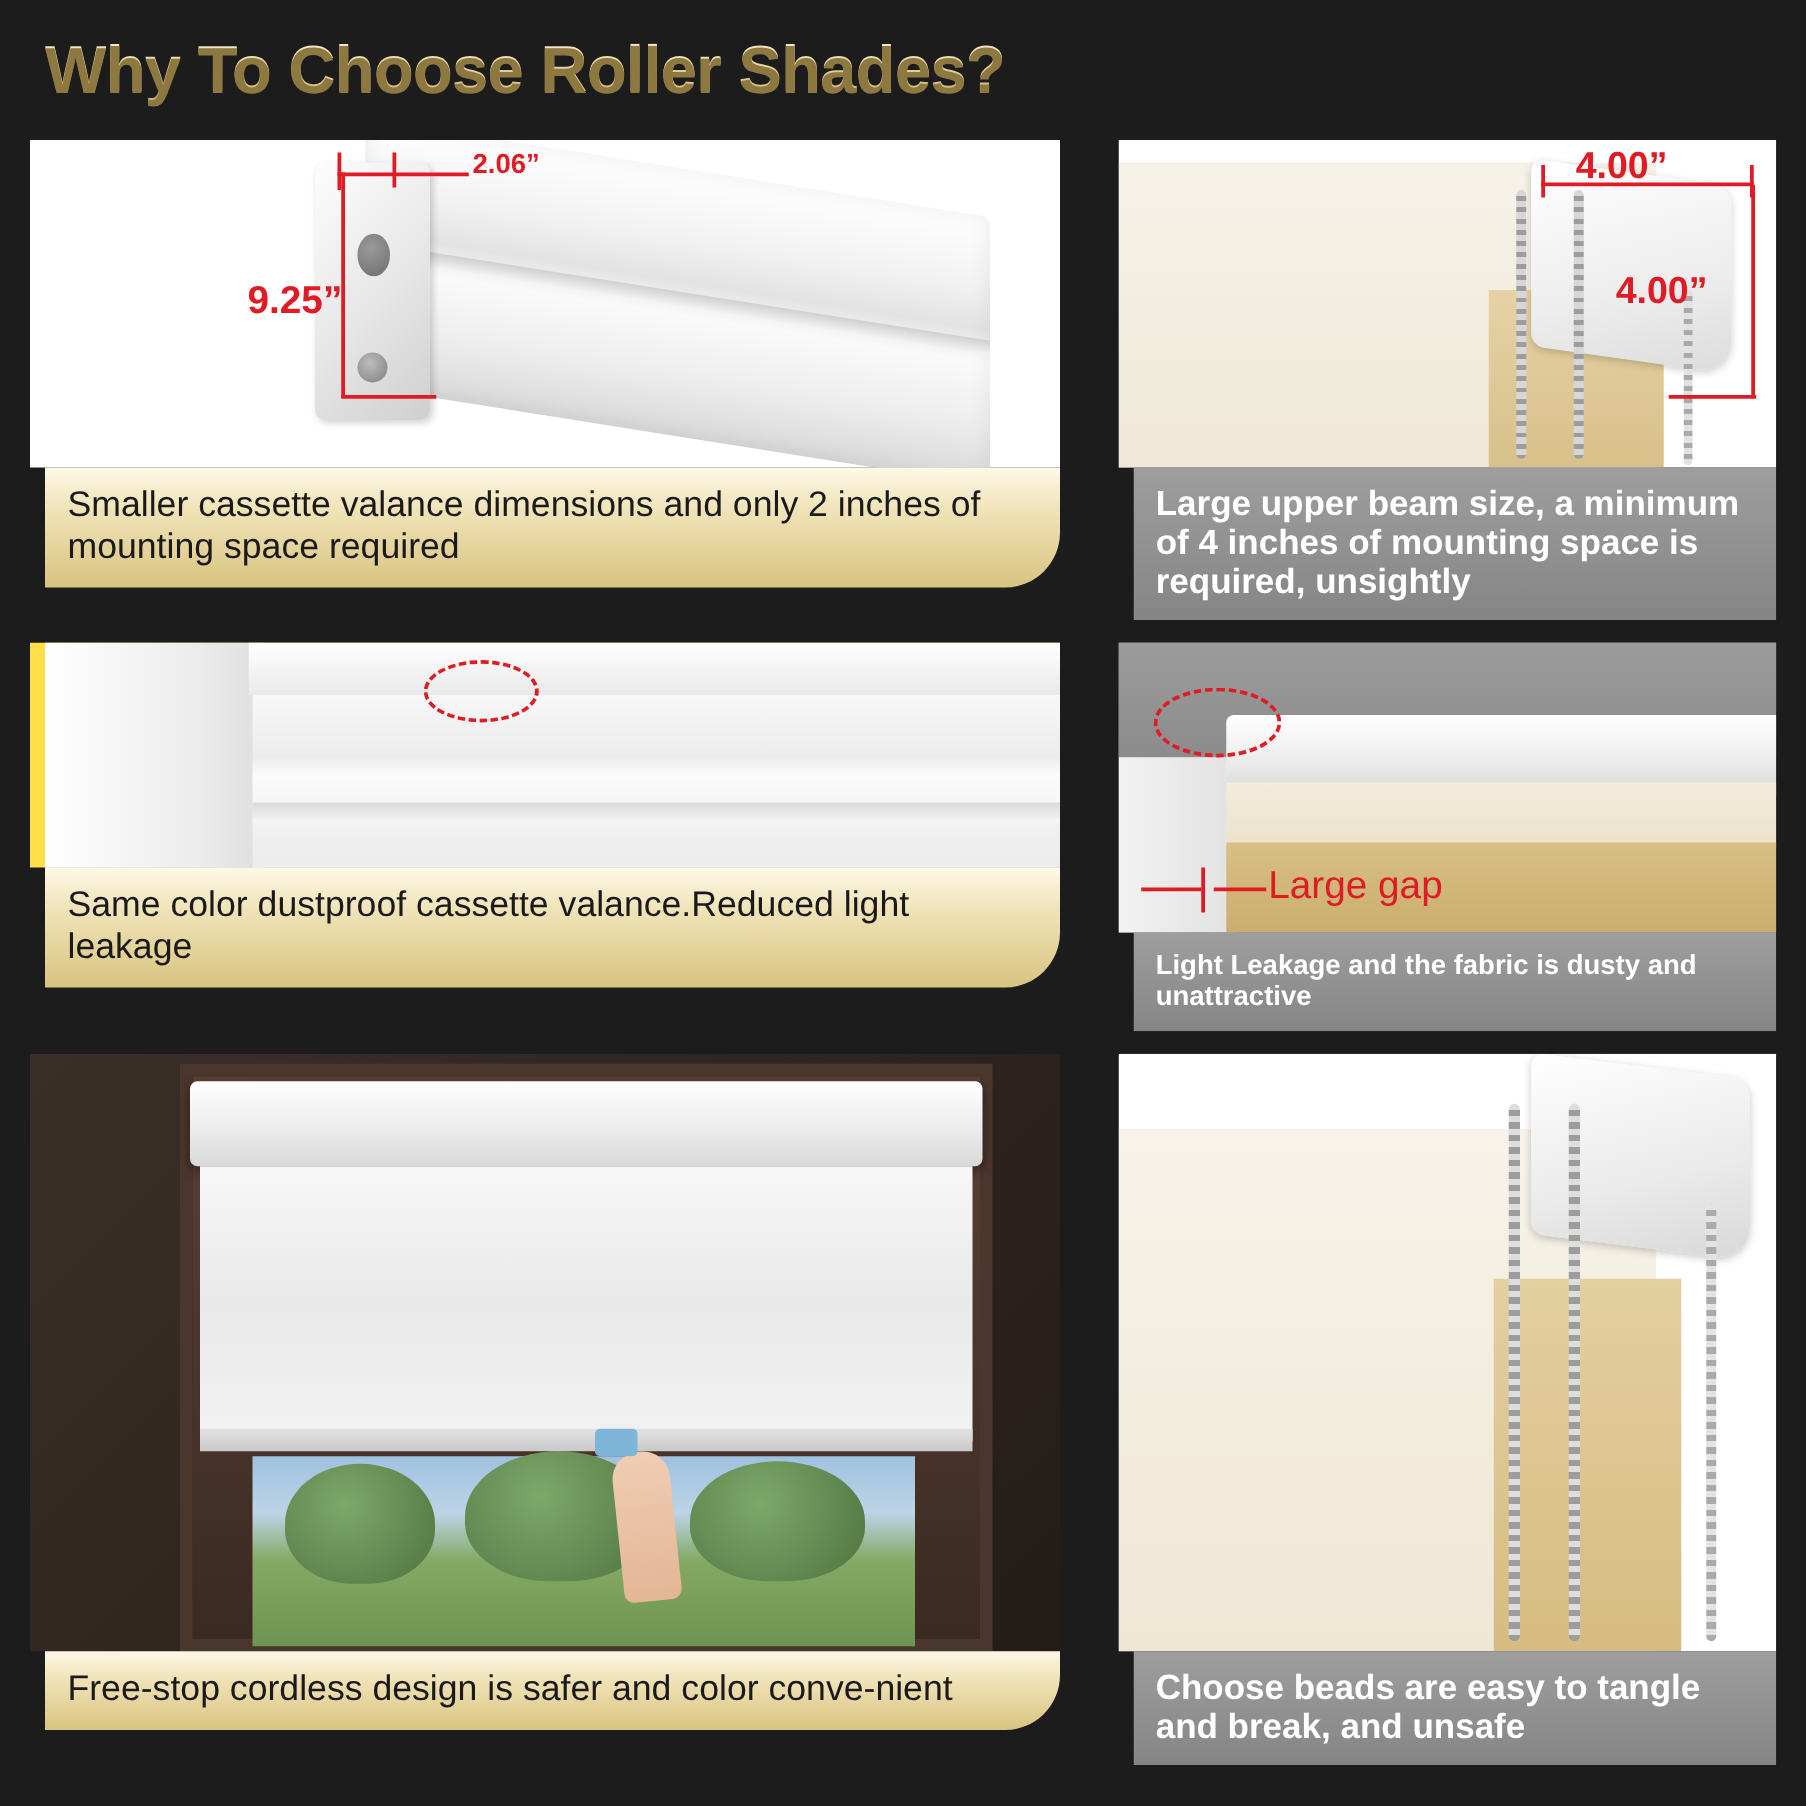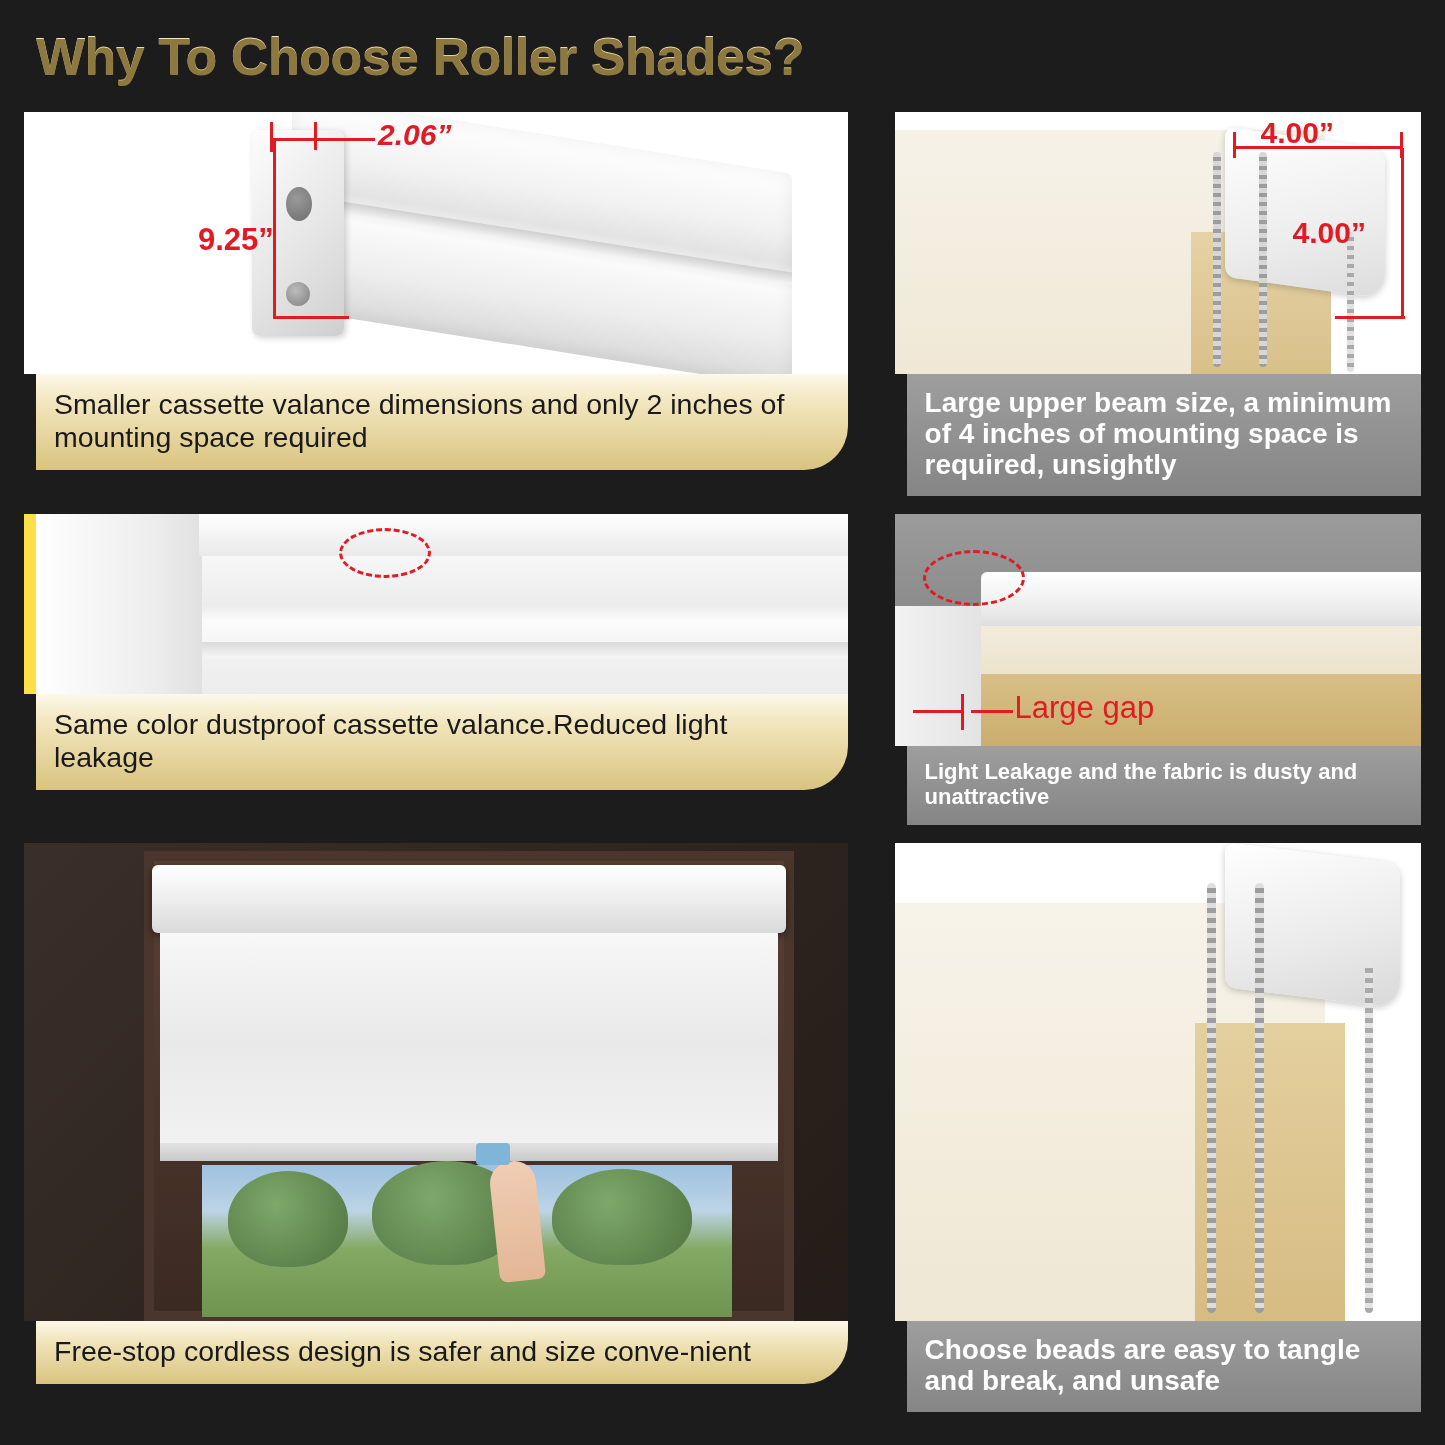--- a/index.html
+++ b/index.html
@@ -251,21 +251,21 @@
       <div class="card left">
         <div class="photo c1">
           <div class="valance"></div>
           <div class="endcap"></div>
           <div class="hole"></div>
           <div class="screw"></div>
 
           <div class="arrowline" style="left:246px;top:26px;width:105px;height:3px;"></div>
           <div class="arrowline" style="left:246px;top:10px;width:3px;height:30px;"></div>
           <div class="arrowline" style="left:290px;top:10px;width:3px;height:28px;"></div>
-          <div class="lbl-red" style="left:354px;top:6px;font-size:30px;font-style:italic;">2.06”</div>
+          <div class="lbl-red" style="left:354px;top:6px;font-size:22px;">2.06”</div>
 
           <div class="arrowline" style="left:249px;top:26px;width:3px;height:180px;"></div>
           <div class="arrowline" style="left:249px;top:204px;width:76px;height:3px;"></div>
           <div class="lbl-red" style="left:174px;top:110px;font-size:31px;">9.25”</div>
         </div>
         <div class="caption gold">Smaller cassette valance dimensions and only 2 inches of mounting space required</div>
       </div>
 
       <div class="card right">
         <div class="photo c2">
@@ -338,21 +338,21 @@
             <div class="tree" style="left:26px;top:6px;width:120px;height:96px;"></div>
             <div class="tree" style="left:170px;top:-4px;width:150px;height:104px;"></div>
             <div class="tree" style="left:350px;top:4px;width:140px;height:96px;"></div>
           </div>
           <div class="valanceTop"></div>
           <div class="shadeBody"></div>
           <div class="bottomRail"></div>
           <div class="hand"></div>
           <div class="handle"></div>
         </div>
-        <div class="caption gold">Free-stop cordless design is safer and size conve-nient</div>
+        <div class="caption gold">Free-stop cordless design is safer and color conve-nient</div>
       </div>
 
       <div class="card right">
         <div class="photo c6">
           <div class="fab1"></div>
           <div class="fab2"></div>
           <div class="beam"></div>
           <div class="chain" style="left:312px;"></div>
           <div class="chain" style="left:360px;"></div>
           <div class="cord"></div>

